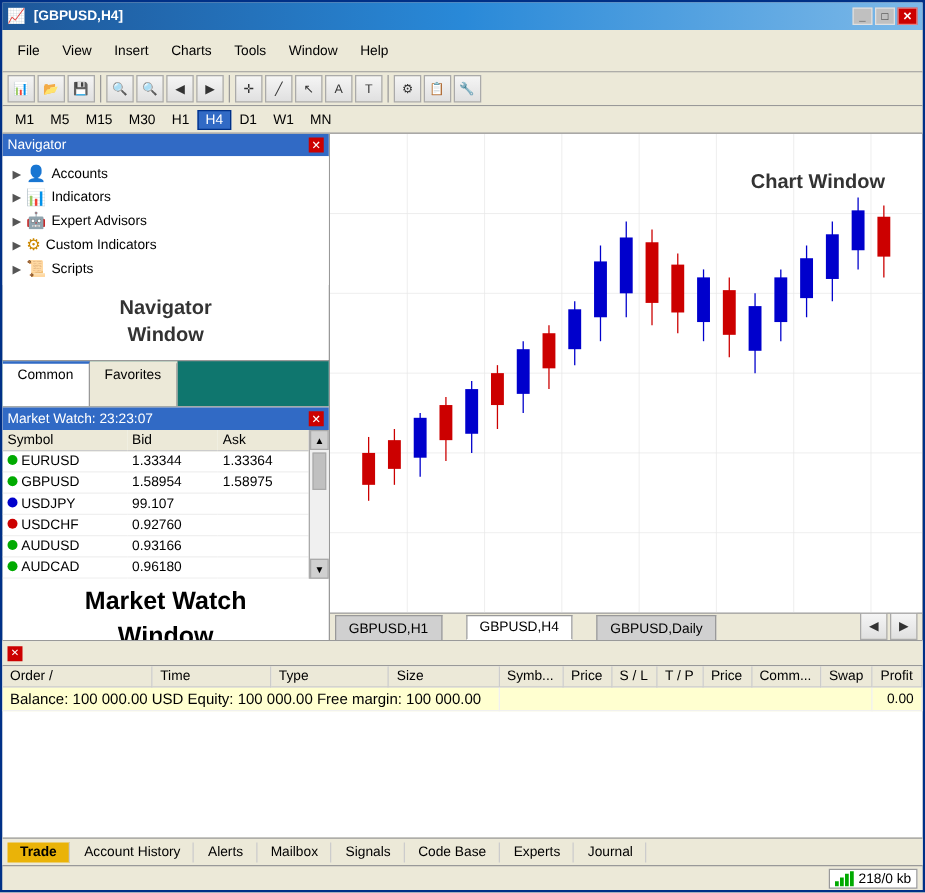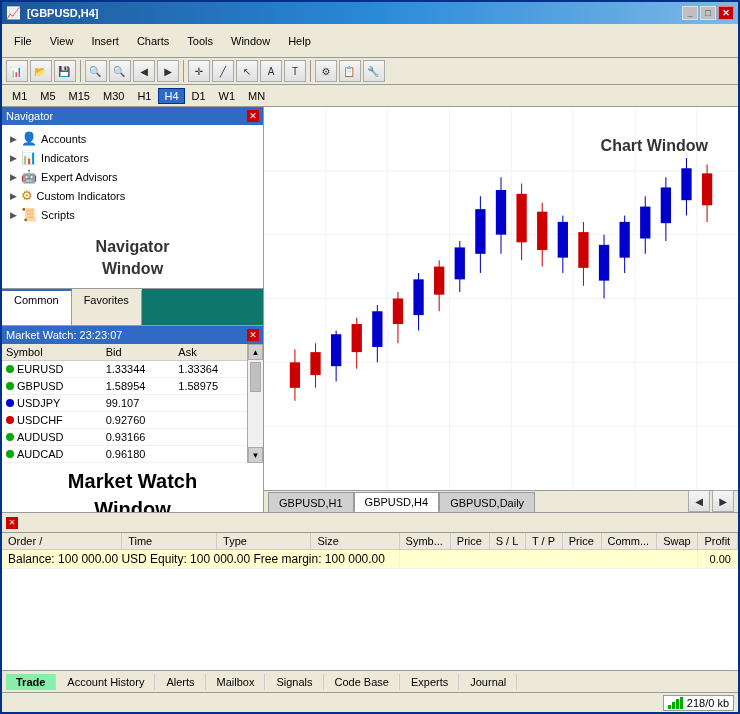--- a/index.html
+++ b/index.html
@@ -277,21 +277,21 @@
     }
 
     
     .chart-tabs {
       height: 22px;
       background: #ece9d8;
       display: flex;
       align-items: flex-end;
       border-top: 1px solid #999;
       padding-left: 4px;
-      gap: 0;
+      gap: 19px;
     }
     .chart-tab {
       padding: 2px 10px;
       border: 1px solid #999;
       border-bottom: none;
       background: #d0d0d0;
       cursor: pointer;
       font-size: 11px;
       height: 20px;
       display: flex;
@@ -364,21 +364,21 @@
       border-top: 1px solid #999;
       padding-left: 4px;
       gap: 1px;
     }
     .bottom-tab {
       padding: 2px 10px;
       cursor: pointer;
       font-size: 11px;
       border-right: 1px solid #ccc;
     }
-    .bottom-tab.active { background: #86efac; font-weight: bold; }
+    .bottom-tab.active { background: #eab308; font-weight: bold; }
 
     
     .status-bar {
       height: 20px;
       background: #ece9d8;
       border-top: 1px solid #999;
       display: flex;
       align-items: center;
       justify-content: flex-end;
       padding: 0 4px;

